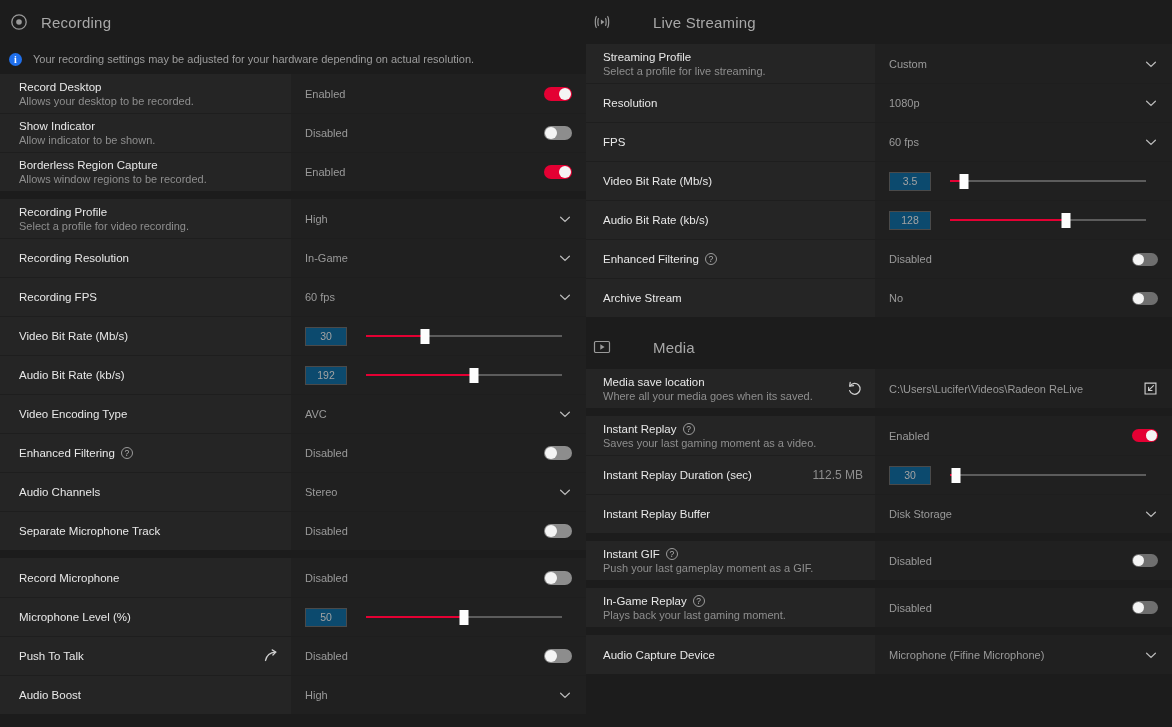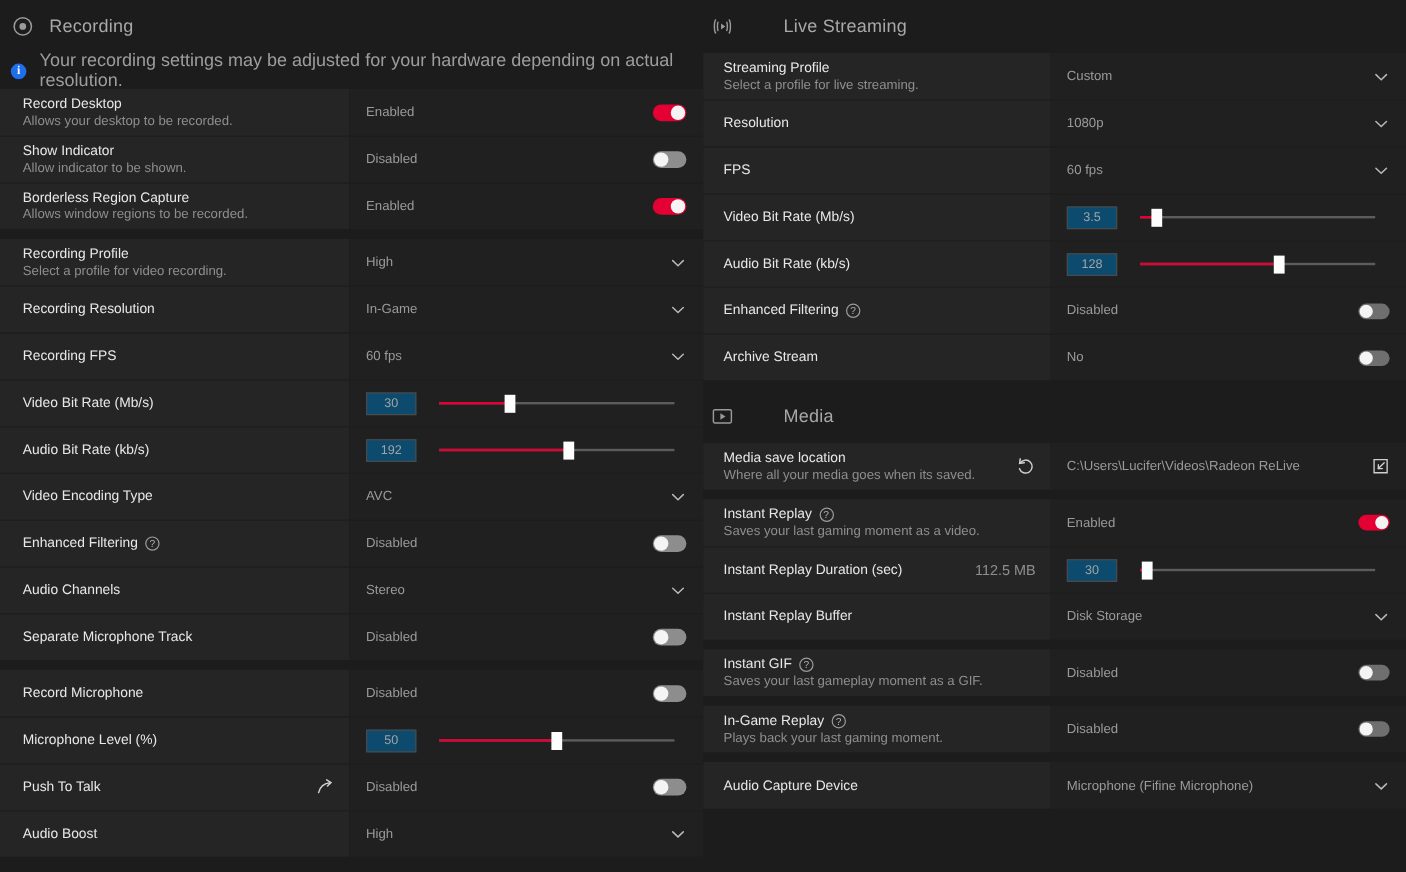--- a/index.html
+++ b/index.html
@@ -31,21 +31,21 @@
     display: flex; align-items: center; gap: 11px;
     height: 30px; padding-left: 9px;
   }
   .info-dot {
     width: 13px; height: 13px; border-radius: 50%;
     background: #1f6feb; color: #fff;
     font-size: 10px; font-weight: bold; line-height: 13px;
     text-align: center; font-family: "Liberation Serif", serif;
     flex: 0 0 auto;
   }
-  .info-text { font-size: 15px; color: #9d9d9d; }
+  .info-text { font-size: 11px; color: #9d9d9d; }
 
   
   .group { margin-bottom: 8px; }
   .row { display: flex; align-items: stretch; height: 39px; }
   .row + .row { border-top: 1px solid #1e1e1e; }
 
   .r-label {
     width: 291px; flex: 0 0 291px;
     background: #252525;
     display: flex; align-items: center;
@@ -643,21 +643,21 @@
         </div>
       </div>
       <div class="group">
         <div class="row">
           <div class="r-label">
             <div class="lab-wrap">
               <div class="lab-title">
                 <span>Instant GIF</span>
                 <span class="q-ico">?</span>
               </div>
-              <div class="lab-sub">Saves your last gameplay moment as a GIF.</div>
+              <div class="lab-sub">Push your last gameplay moment as a GIF.</div>
             </div>
           </div>
           <div class="r-value">
             <span class="val-text">Disabled</span>
             <span class="tgl small">
               <span class="knob"></span>
             </span>
           </div>
         </div>
       </div>

